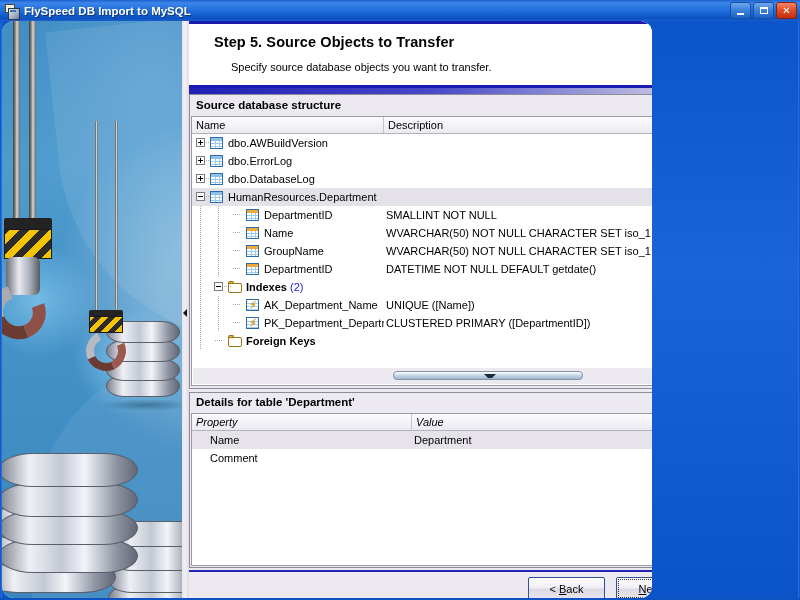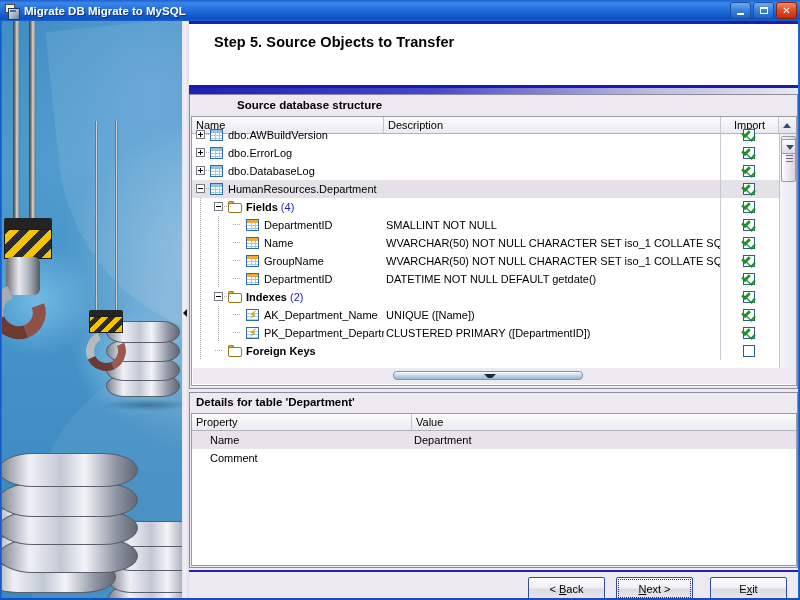--- a/index.html
+++ b/index.html
@@ -39,22 +39,22 @@
   }
   .tb-btn.min,.tb-btn.max{background:linear-gradient(to bottom,#6fa9ec 0%,#3d83dc 45%,#1d62c4 100%);}
   .tb-btn.close{background:linear-gradient(to bottom,#f2866a 0%,#e2502a 45%,#c02e10 100%);border-color:#8c2208;}
   .tb-btn .g{position:absolute;left:0;right:0;top:0;bottom:0;display:flex;align-items:center;justify-content:center;
     color:#fff;font-size:10px;font-weight:bold;line-height:1;}
   .tb-btn.min .g{align-items:flex-end;padding-bottom:3px;}
   .mark-min{width:7px;height:2px;background:#fff;}
   .mark-max{width:8px;height:7px;border:1px solid #fff;border-top-width:2px;box-sizing:border-box;}
   
   .client{
-    position:absolute;left:2px;top:21px;width:796px;height:577px;
-    background:#ece9f0;overflow:hidden;
+    position:absolute;left:2px;top:21px;width:650px;height:577px;
+    background:#ece9f0;overflow:hidden;border-radius:12px;
   }
   
   .illus{
     position:absolute;left:0;top:0;width:180px;height:577px;overflow:hidden;
     background:
       radial-gradient(circle at 125% 46%, rgba(255,255,255,.30) 0 16%, rgba(255,255,255,0) 45%),
       radial-gradient(ellipse 190px 250px at 150px 70px, rgba(110,170,220,.55) 0%, rgba(110,170,220,0) 70%),
       linear-gradient(to bottom,#3f8ec4 0%,#4e9bcd 25%,#4492c8 55%,#3a86bd 100%);
   }
   .illus .swoosh1{position:absolute;left:60px;top:0;width:200px;height:330px;
@@ -123,34 +123,34 @@
   .pane{position:absolute;left:187px;top:0;width:609px;height:577px;background:#ece9f0;}
   .hdrbox{position:absolute;left:0;top:0;width:609px;height:67px;background:#fff;
     border-top:3px solid #1b1bb0;border-bottom:3px solid #1b1bb0;box-sizing:border-box;}
   .hdr-title{position:absolute;left:25px;top:10px;font-size:14.5px;font-weight:bold;letter-spacing:.1px;}
   .hdr-sub{position:absolute;left:42px;top:37px;font-size:11px;}
   .bluebar{position:absolute;left:0;top:67px;width:609px;height:6px;
     background:linear-gradient(to right,#2020b4 0%,#4848c8 40%,#b9b9e0 75%,#e9e7ef 100%);}
   
   .grp{position:absolute;left:0;top:73px;width:609px;height:295px;
     background:#ece9f0;border:1px solid #8e8c98;box-sizing:border-box;}
-  .grp-title{position:absolute;left:6px;top:4px;font-size:11.5px;font-weight:bold;margin-left:41px;}
+  .grp-title{position:absolute;left:6px;top:4px;font-size:11.5px;font-weight:bold;}
   .gridwrap{position:absolute;left:1px;top:21px;width:606px;height:270px;background:#fff;
     border:1px solid #9c9aa6;box-sizing:border-box;overflow:hidden;}
   .colhdr{position:absolute;left:0;top:0;width:100%;height:17px;
     background:linear-gradient(to bottom,#fbfbfd,#eceaf1);border-bottom:1px solid #b3b1bc;box-sizing:border-box;}
   .ch{position:absolute;top:0;height:16px;line-height:16px;font-size:11px;padding-left:4px;
     border-right:1px solid #c6c4cf;box-sizing:border-box;color:#000;}
   .ch.name{left:0;width:192px;}
   .ch.desc{left:192px;width:337px;}
   .ch.imp{left:529px;width:58px;text-align:center;padding-left:0;}
   .ch.corner{left:587px;width:17px;border-right:none;background:linear-gradient(to bottom,#f6f6fa,#e4e2ea);}
   .ch.corner .up{position:absolute;left:4px;top:6px;width:0;height:0;
     border-left:4px solid transparent;border-right:4px solid transparent;border-bottom:5px solid #31516f;}
-  .rows{position:absolute;left:0;top:9px;width:587px;height:234px;overflow:hidden;}
+  .rows{position:absolute;left:0;top:17px;width:587px;height:234px;overflow:hidden;}
   .row{position:relative;height:18px;line-height:18px;width:587px;}
   .row.sel{background:#e4e1e8;}
   .cell-name{position:absolute;left:0;top:0;width:192px;height:18px;overflow:hidden;white-space:nowrap;}
   .cell-desc{position:absolute;left:192px;top:0;width:337px;height:18px;overflow:hidden;white-space:nowrap;
     padding-left:2px;box-sizing:border-box;border-right:1px solid #c9c7d1;}
   .cell-imp{position:absolute;left:529px;top:0;width:58px;height:18px;}
   .chk{position:absolute;left:22px;top:3px;width:12px;height:12px;background:#fff;
     border:1px solid #2b5f8e;box-sizing:border-box;}
   .chk.on:after{content:"";position:absolute;left:1px;top:4px;width:4px;height:2px;
     border-left:2px solid #1f8f27;border-bottom:2px solid #1f8f27;transform:rotate(-45deg) scale(1.35);
@@ -212,21 +212,21 @@
     border-left:4px solid transparent;border-right:4px solid transparent;border-top:4px solid #1b2b3b;}
   
   .grp2{position:absolute;left:0;top:371px;width:609px;height:176px;
     background:#ece9f0;border:1px solid #8e8c98;box-sizing:border-box;}
   .grp2-title{position:absolute;left:6px;top:3px;font-size:11.5px;font-weight:bold;}
   .dgrid{position:absolute;left:1px;top:20px;width:606px;height:153px;background:#fff;
     border:1px solid #9c9aa6;box-sizing:border-box;overflow:hidden;}
   .dcolhdr{position:absolute;left:0;top:0;width:100%;height:17px;
     background:linear-gradient(to bottom,#fbfbfd,#eceaf1);border-bottom:1px solid #b3b1bc;box-sizing:border-box;}
   .dch{position:absolute;top:0;height:16px;line-height:16px;font-size:11px;padding-left:4px;
-    border-right:1px solid #c6c4cf;box-sizing:border-box;}
+    border-right:1px solid #c6c4cf;box-sizing:border-box;font-style:italic;}
   .dch.p{left:0;width:220px;}
   .dch.v{left:220px;width:384px;border-right:none;}
   .drow{position:absolute;left:0;width:604px;height:18px;line-height:18px;}
   .drow.alt{background:#e6e3ea;}
   .dprop{position:absolute;left:0;top:0;width:220px;padding-left:18px;box-sizing:border-box;
     white-space:nowrap;overflow:hidden;}
   .dval{position:absolute;left:220px;top:0;width:384px;padding-left:2px;box-sizing:border-box;
     white-space:nowrap;overflow:hidden;}
   
   .footsep{position:absolute;left:0;top:549px;width:609px;height:2px;background:#2323b0;}
@@ -250,21 +250,21 @@
 <body>
 
 <div class="win">
 
   <div class="titlebar">
     <div class="tb-icon">
       <div class="sq1"></div>
         <div class="sq2"></div>
         <div class="sq3"></div>
     </div>
-    <div class="tb-text">Migrate DB Migrate to MySQL</div>
+    <div class="tb-text">FlySpeed DB Import to MySQL</div>
     <div class="tb-buttons">
       <div class="tb-btn min">
           <div class="g">
             <div class="mark-min"></div>
           </div>
         </div>
       <div class="tb-btn max">
           <div class="g">
             <div class="mark-max"></div>
           </div>
@@ -328,20 +328,21 @@
     </div>
 
     <div class="vsplit">
       <div class="arrow"></div>
     </div>
 
     <div class="pane">
 
       <div class="hdrbox">
         <div class="hdr-title">Step 5. Source Objects to Transfer</div>
+        <div class="hdr-sub">Specify source database objects you want to transfer.</div>
       </div>
       <div class="bluebar"></div>
 
       <div class="grp">
         <div class="grp-title">Source database structure</div>
 
         <div class="gridwrap">
           <div class="colhdr">
             <div class="ch name">Name</div>
             <div class="ch desc">Description</div>
@@ -439,40 +440,20 @@
                 <div class="cell-desc"></div>
                 <div class="cell-imp">
                   <div class="chk on">
                     <div class="tick"></div>
                   </div>
                 </div>
               </div>
               <div class="row">
                 <div class="cell-name">
                   <div class="guide" style="left: 8px;"></div>
-                  <div class="plus" style="left: 22px;">
-                    <div class="h"></div>
-                  </div>
-                  <div class="elbow" style="left: 32px;"></div>
-                  <div class="ico-folder" style="left: 36px;">
-                    <div class="tab"></div>
-                    <div class="body"></div>
-                  </div>
-                  <div class="lbl bold" style="left: 54px;">Fields<span class="cnt"> (4)</span></div>
-                </div>
-                <div class="cell-desc"></div>
-                <div class="cell-imp">
-                  <div class="chk on">
-                    <div class="tick"></div>
-                  </div>
-                </div>
-              </div>
-              <div class="row">
-                <div class="cell-name">
-                  <div class="guide" style="left: 8px;"></div>
                   <div class="guide" style="left: 26px;"></div>
                   <div class="elbow" style="left: 41px;"></div>
                   <div class="ico-field" style="left: 54px;">
                     <div class="band"></div>
                     <div class="g1"></div>
                     <div class="g2"></div>
                     <div class="g3"></div>
                     <div class="g4"></div>
                   </div>
                   <div class="lbl" style="left: 72px;">DepartmentID</div>

